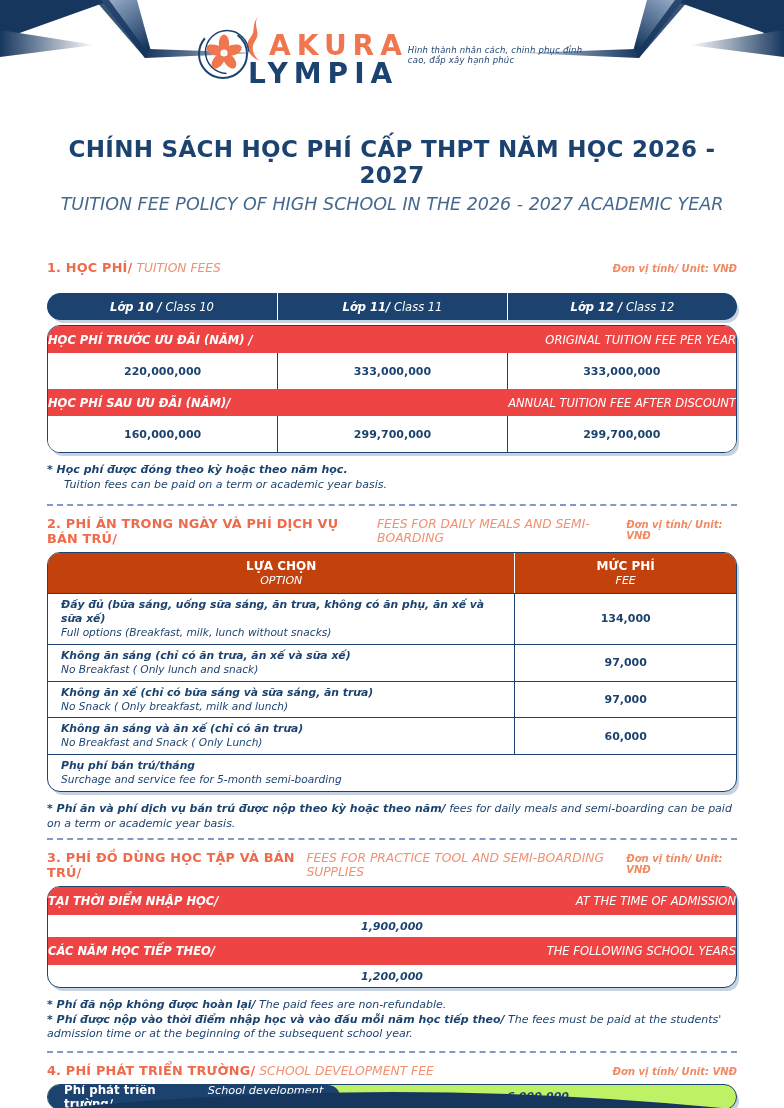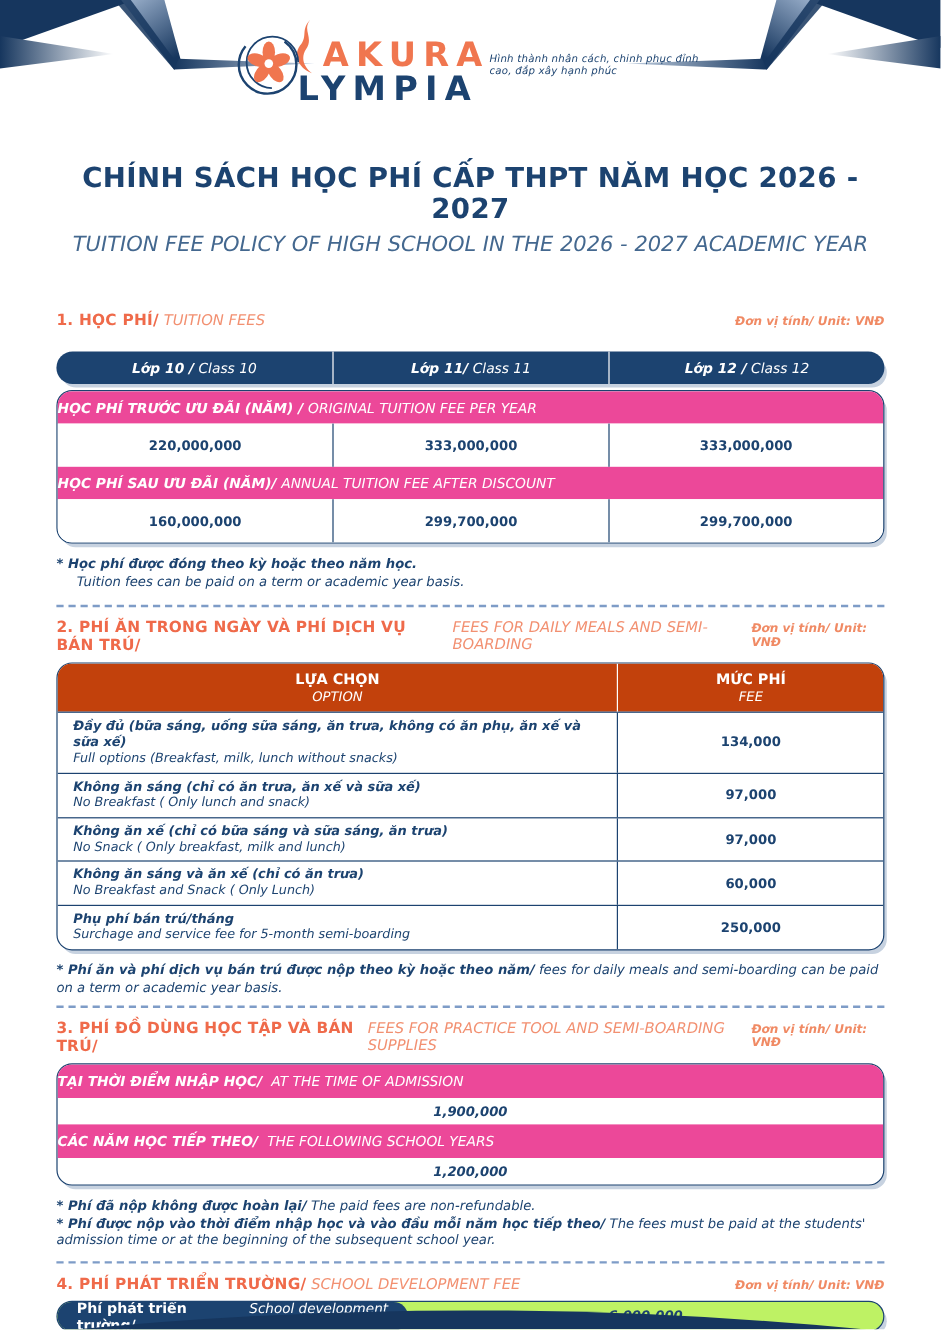--- a/index.html
+++ b/index.html
@@ -36,21 +36,21 @@
   .shadowed { box-shadow:3px 4px 0 -1px #c7d2e0; }
 
   
   .sec1 { margin-top:46px; }
   .t1-head { margin-top:18px; height:27px; background:#1c4370; border-radius:14px; display:grid; grid-template-columns:1fr 1fr 1fr; }
   .t1-head .cell { display:flex; align-items:center; justify-content:center; color:#fff; font-size:11.5px; font-style:italic; }
   .t1-head .cell + .cell { border-left:1.5px solid #ffffff; }
   .bold-it { font-weight:bold; font-style:italic; }
   .reg-it { font-style:italic; font-weight:normal; }
   .t1-body { margin-top:5px; border:1.5px solid #1c4370; border-radius:13px; overflow:hidden; background:#fff; }
-  .band { height:27px; background:#ec4899; color:#fff; display:flex; align-items:center; justify-content:flex-start; font-size:11.5px; }
+  .band { height:27px; background:#ef4444; color:#fff; display:flex; align-items:center; justify-content:space-between; font-size:11.5px; }
   .band .bold-it { margin-right:4px; }
   .vals3 { display:grid; grid-template-columns:1fr 1fr 1fr; height:36px; background:#fff; }
   .vals3 .cell { display:flex; align-items:center; justify-content:center; font-size:11px; font-weight:bold; color:#1c4370; }
   .vals3 .cell + .cell { border-left:1.5px solid #1c4370; }
 
   .note { margin-top:10px; font-size:11px; color:#1c4370; line-height:1.32; }
   .note .en-line { margin-left:17px; }
 
   .dash { margin-top:12px; border-top:2px dashed #7e9cc7; }
 
@@ -238,21 +238,20 @@
             <span class="vi">Không ăn sáng và ăn xế (chỉ có ăn trưa)</span>
             <span class="en">No Breakfast and Snack ( Only Lunch)</span>
           </div>
         <div class="fee">60,000</div>
       </div>
       <div class="t2-row">
         <div class="opt">
             <span class="vi">Phụ phí bán trú/tháng</span>
             <span class="en">Surchage and service fee for 5-month semi-boarding</span>
           </div>
-        <div class="fee">250,000</div>
       </div>
     </div>
 
     <div class="note">
       <span class="bold-it">* Phí ăn và phí dịch vụ bán trú được nộp theo kỳ hoặc theo năm/</span><span class="reg-it"> fees for daily meals and semi-boarding can be paid on a term or academic year basis.</span>
     </div>
 
     <div class="dash" style="margin-top:7px;"></div>
 
     <div class="sec-head sec3">

